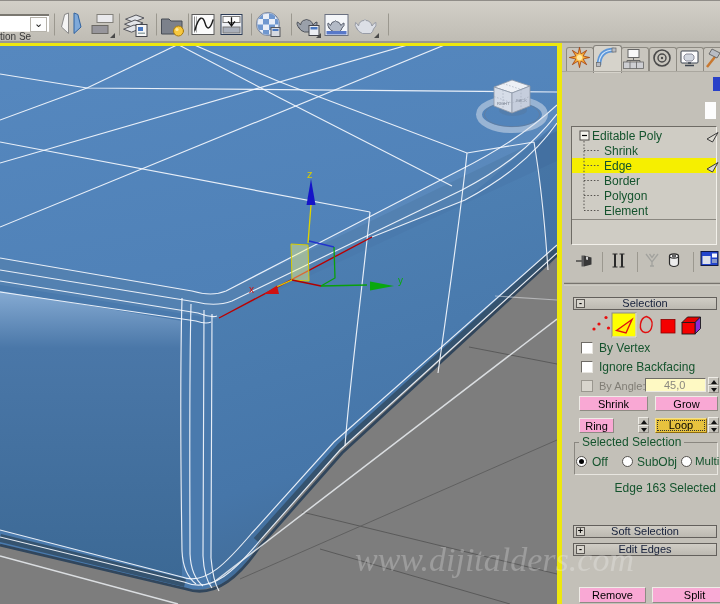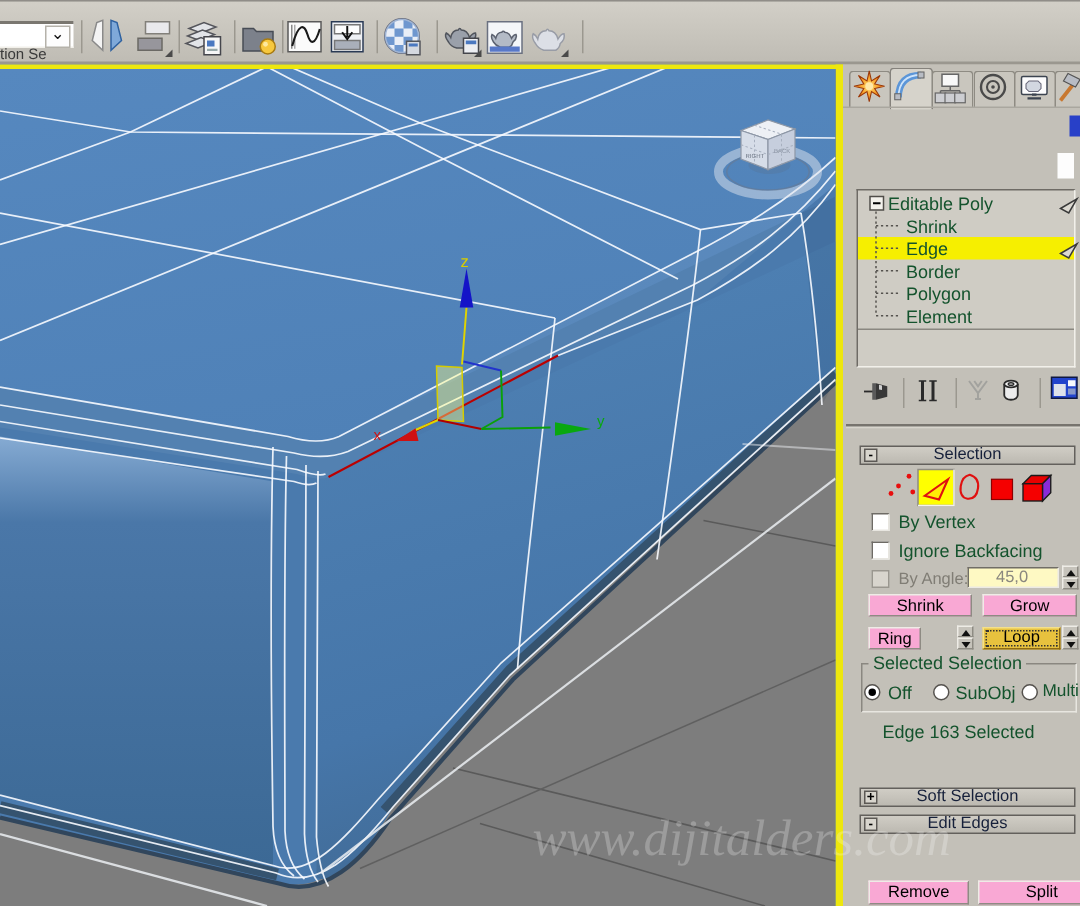--- a/index.html
+++ b/index.html
@@ -342,19 +342,19 @@
     </div>
 <div style="position:absolute;left:12px;top:399px;width:142px;height:31px;border:1px solid #8a8780;border-bottom-color:#e8e6e0;border-right-color:#e8e6e0"></div>
 <span class="lbl" style="left:17px;top:392px;background:#c3c0b8;padding:0 3px;font-size:12px">Selected Selection</span>
 <span class="rad" style="left:14px;top:413px"></span>
     <span style="position:absolute;left:17px;top:416px;width:5px;height:5px;border-radius:50%;background:#000"></span>
 <span class="lbl" style="left:30px;top:412px;font-size:12px">Off</span>
 <span class="rad" style="left:60px;top:413px"></span>
     <span class="lbl" style="left:75px;top:412px;font-size:12px">SubObj</span>
 <span class="rad" style="left:119px;top:413px"></span>
     <span class="lbl" style="left:133px;top:412px;font-size:11.5px">Multi</span>
-<div class="lbl" style="left:0;top:438px;width:154px;text-align:center;font-size:12px">Edge 163 Selected</div>
+<div class="lbl" style="left:0;top:438px;width:154px;text-align:right;font-size:12px">Edge 163 Selected</div>
 <div class="hdr" style="top:482px"><span class="hbx">+</span>Soft Selection</div>
 <div class="hdr" style="top:500px"><span class="hbx">-</span>Edit Edges</div>
 <div class="btn" style="left:17px;top:544px;width:67px;height:16px;line-height:15px">Remove</div>
 <div class="btn" style="left:90px;top:544px;width:85px;height:16px;line-height:15px">Split</div>
 </div>
 <div id="wm">www.dijitalders.com</div>
 
 </body></html>

